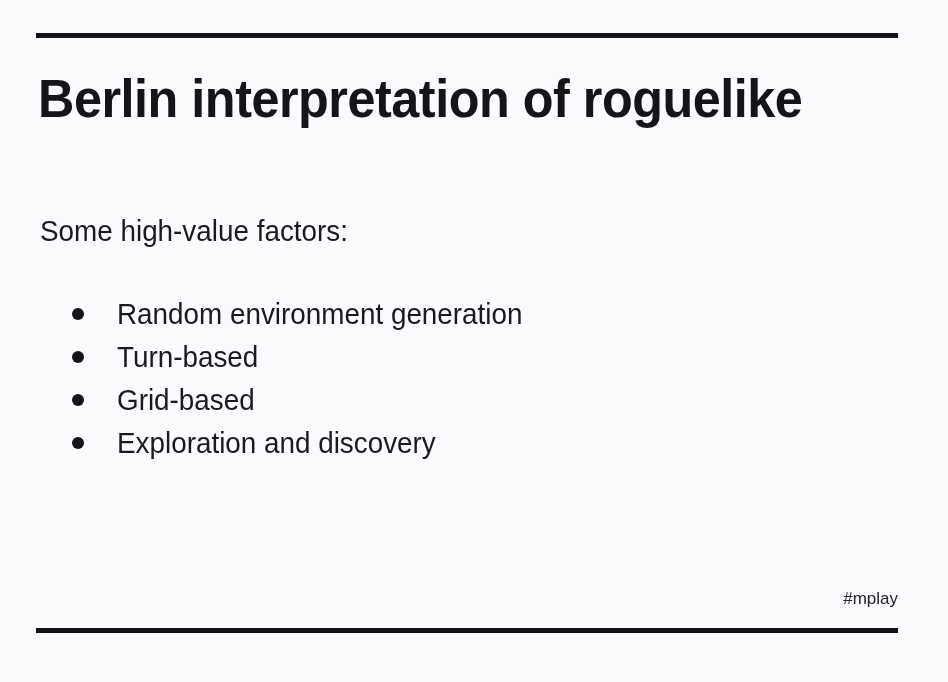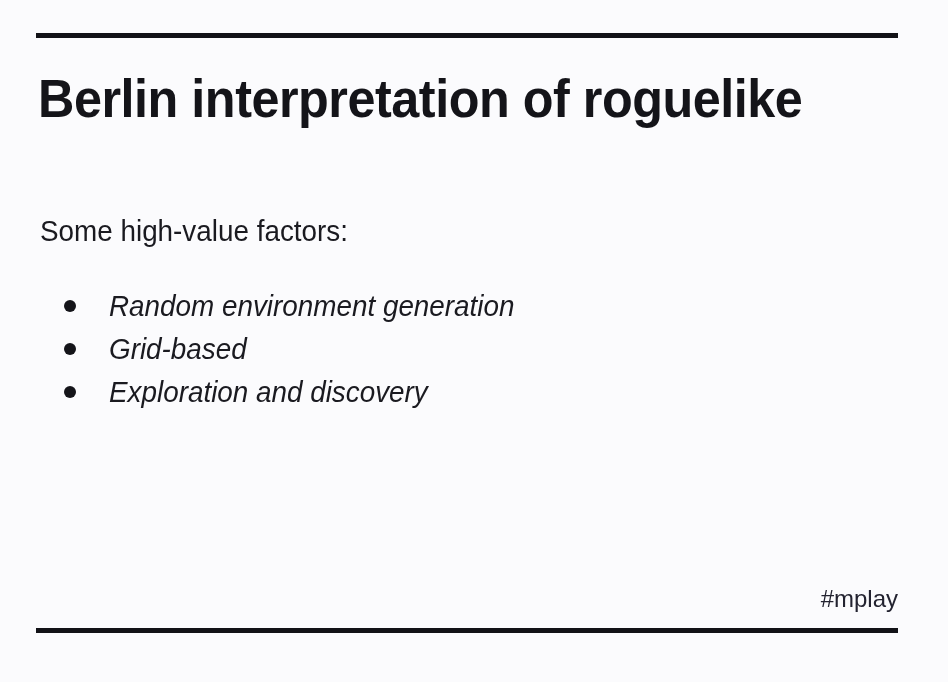--- a/index.html
+++ b/index.html
@@ -65,25 +65,24 @@
     white-space: nowrap;
     transform: scaleX(0.96);
     transform-origin: left center;
   }
 
   
   .bullet-list {
     position: absolute;
     left: 40px;
     top: 280px;
-    margin: 4px;
+    margin: 12px;
     padding: 0;
     list-style: none;
     width: 840px;
-    font-style: italic;
   }
   .bullet-item {
     position: relative;
     height: 43px;
     padding-left: 65px;
     display: flex;
     align-items: center;
     box-sizing: border-box;
   }
   .bullet-dot {
@@ -105,21 +104,21 @@
     transform: scaleX(0.96);
     transform-origin: left center;
   }
 
   
   .footer-handle {
     position: absolute;
     right: 50px;
     top: 586px;
     margin: 0;
-    font-size: 24px;
+    font-size: 17px;
     font-weight: 400;
     line-height: 26px;
     color: #232330;
     white-space: nowrap;
   }
 </style>
 </head>
 <body>
 
 <div class="slide">
@@ -130,20 +129,24 @@
 
   <p class="intro">Some high-value factors:</p>
 
   <ul class="bullet-list">
     <li class="bullet-item">
       <span class="bullet-dot"></span>
       <span class="bullet-text">Random environment generation</span>
     </li>
     <li class="bullet-item">
       <span class="bullet-dot"></span>
+      <span class="bullet-text">Turn-based</span>
+    </li>
+    <li class="bullet-item">
+      <span class="bullet-dot"></span>
       <span class="bullet-text">Grid-based</span>
     </li>
     <li class="bullet-item">
       <span class="bullet-dot"></span>
       <span class="bullet-text">Exploration and discovery</span>
     </li>
   </ul>
 
   <p class="footer-handle">#mplay</p>
 

